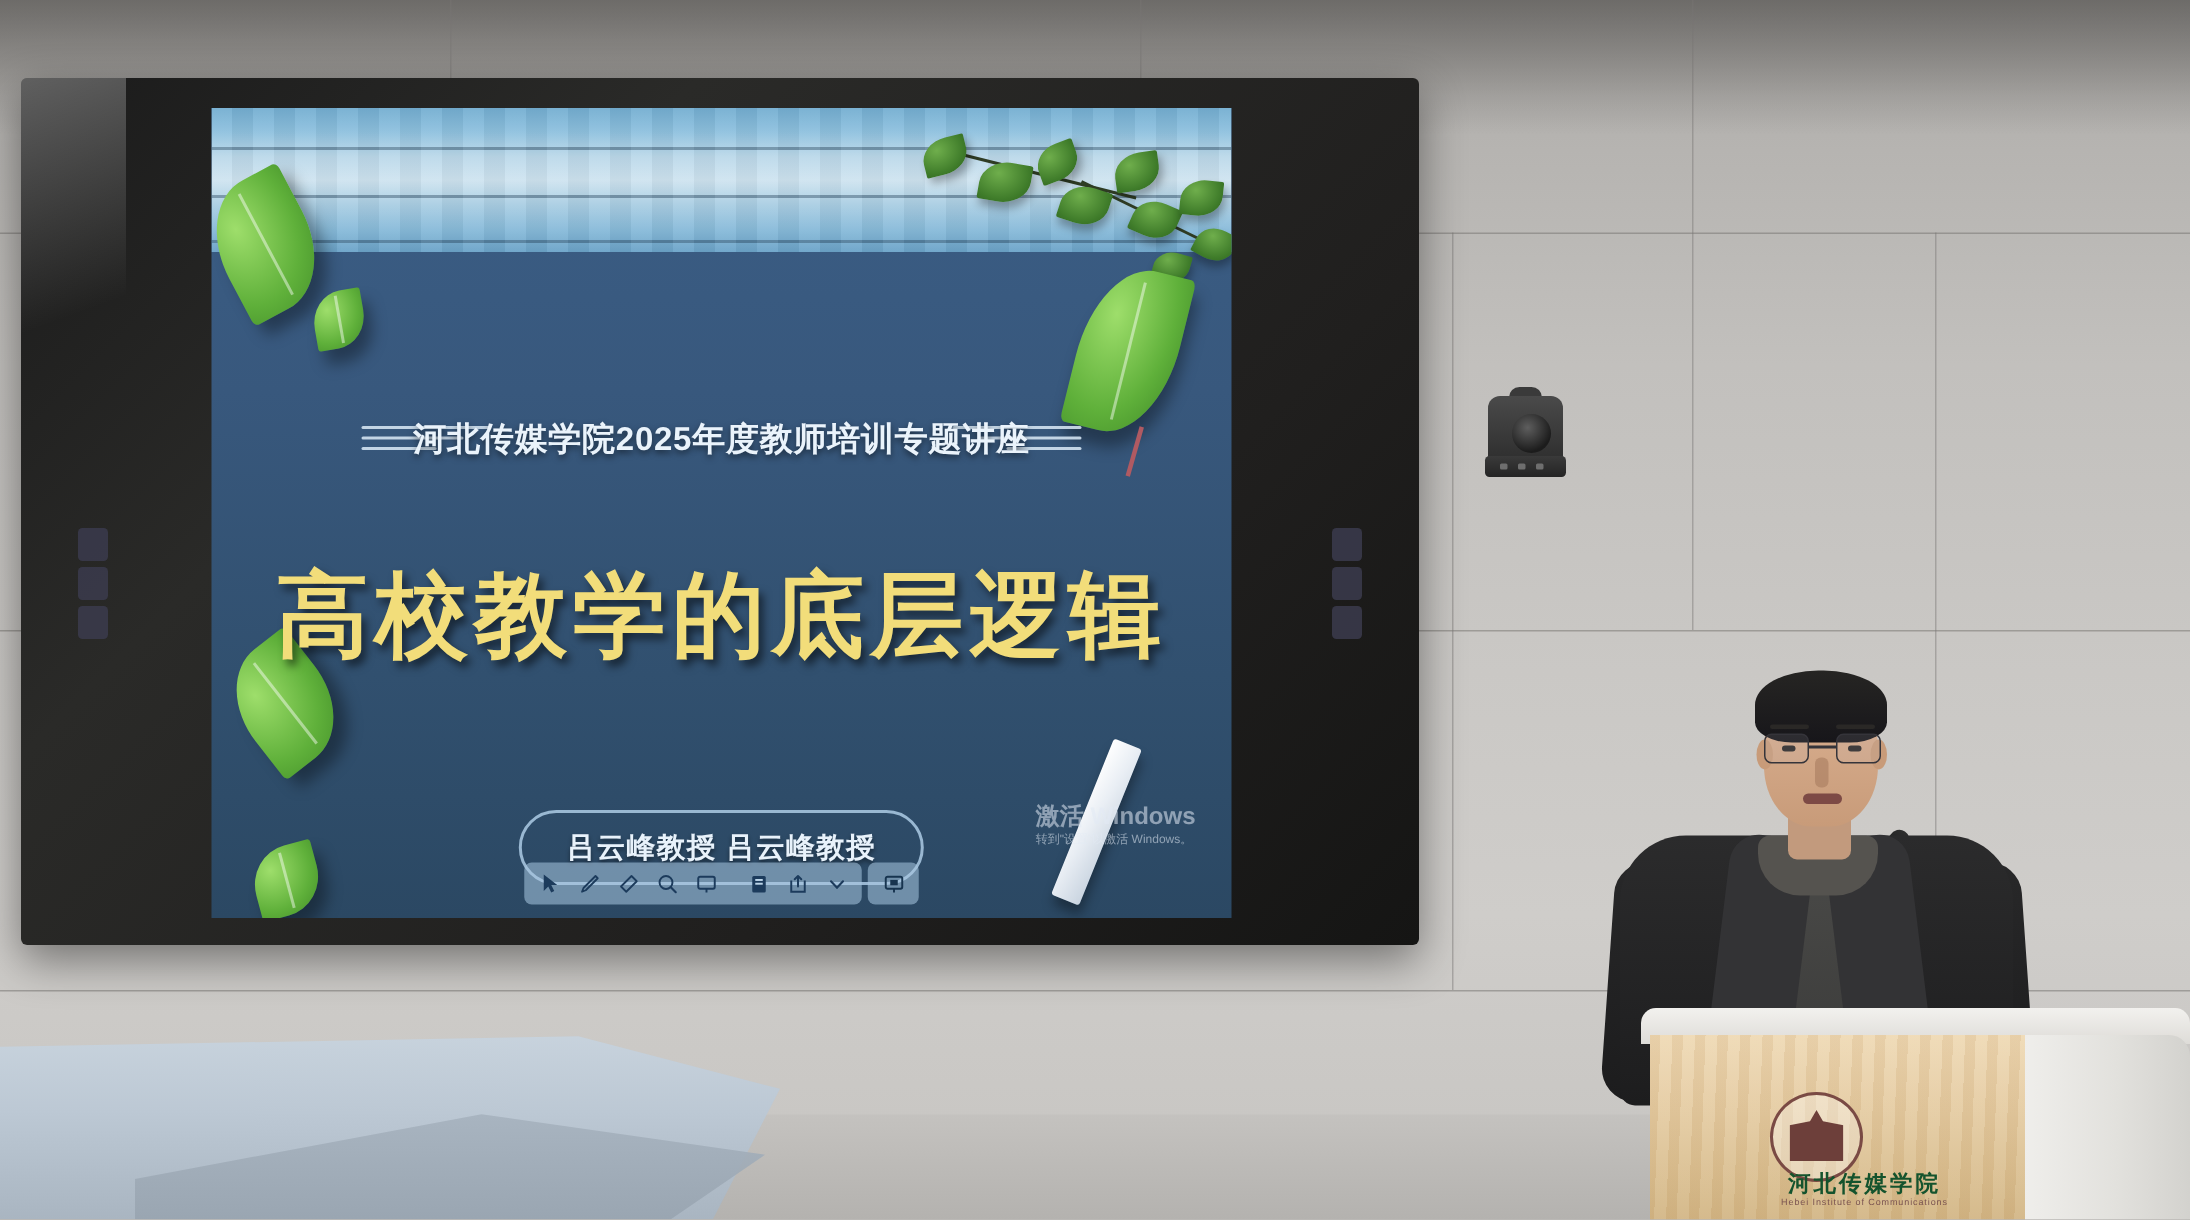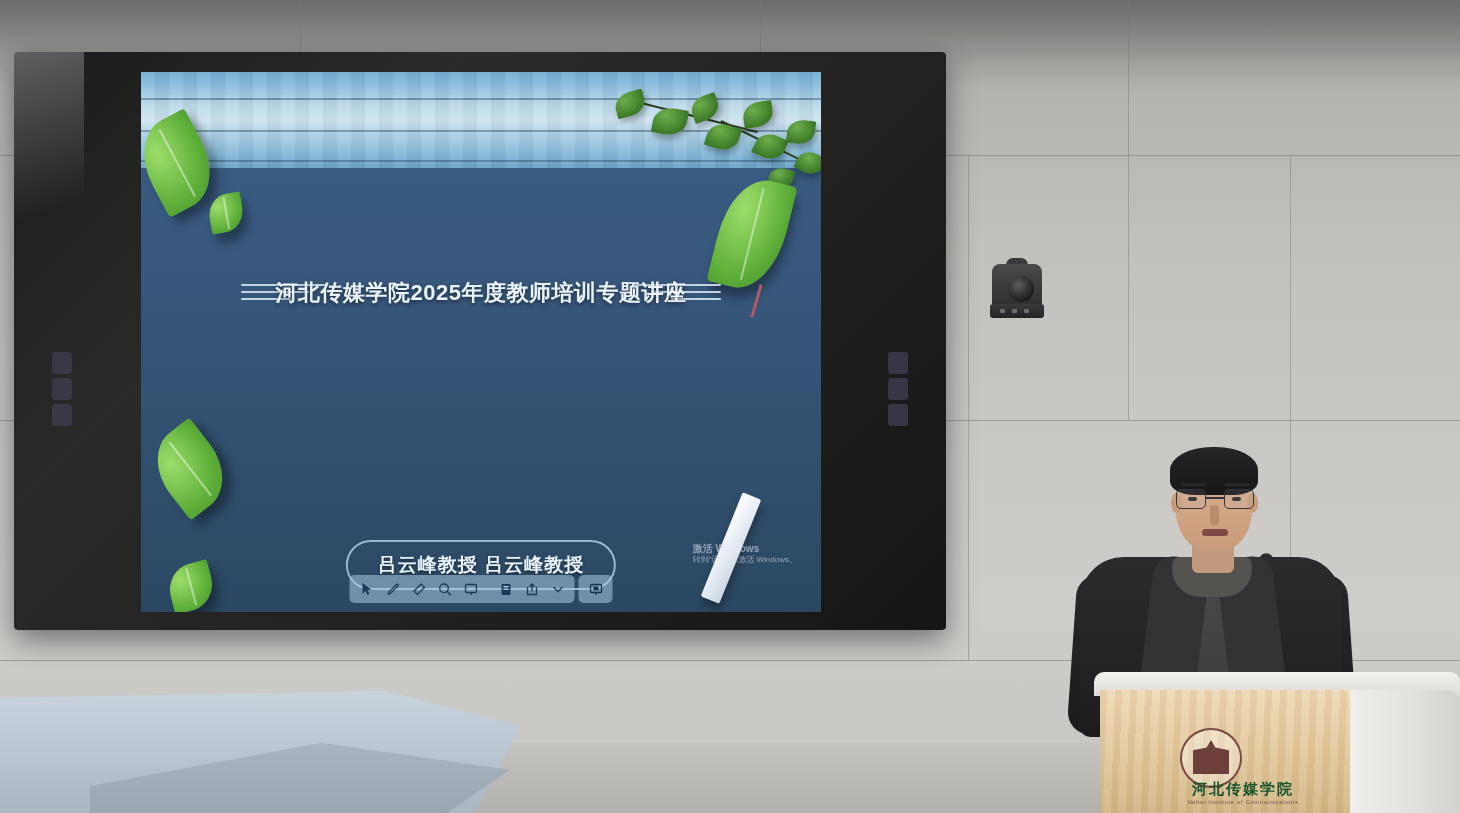--- a/index.html
+++ b/index.html
@@ -119,21 +119,21 @@
     position:absolute; left:50%; top:468px; transform:translateX(-50%);
     padding:10px 30px; border:2px solid rgba(190,220,245,.75);
     border-radius:26px; color:#e8f2fb; font-size:19px; font-weight:700;
     letter-spacing:1px; text-shadow:0 2px 3px rgba(0,0,0,.45);
   }
 
   .watermark {
     position:absolute; right:24px; bottom:46px; text-align:left;
     color:rgba(226,234,244,.55); line-height:1.35;
   }
-  .watermark .wm-title { font-size:10px; font-weight:700; }
+  .watermark .wm-title { font-size:16px; font-weight:700; }
   .watermark .wm-sub { font-size:8px; }
 
   
   .ppt-toolbar {
     position:absolute; left:50%; transform:translateX(-50%); bottom:9px;
     display:flex; align-items:center; gap:4px;
   }
   .tb-group {
     display:flex; align-items:center; gap:2px;
     background:rgba(170,200,226,.55); border-radius:5px; padding:3px 5px;
@@ -359,20 +359,21 @@
         <div class="deco-line" style="width:68px;"></div>
         <div class="deco-line" style="width:50px;"></div>
       </div>
       <div class="deco-line-group" style="left:494px;top:212px;align-items:flex-end;">
         <div class="deco-line" style="width:86px;"></div>
         <div class="deco-line" style="width:68px;"></div>
         <div class="deco-line" style="width:50px;"></div>
       </div>
 
       <div class="slide-subtitle">河北传媒学院2025年度教师培训专题讲座</div>
+      <div class="slide-title">高校教学的底层逻辑</div>
       <div class="speaker-pill">吕云峰教授 吕云峰教授</div>
 
       <div class="chalk" style="left:580px;top:420px;"></div>
 
       <div class="watermark">
         <div class="wm-title">激活 Windows</div>
         <div class="wm-sub">转到"设置"以激活 Windows。</div>
       </div>
 
       <div class="ppt-toolbar">

